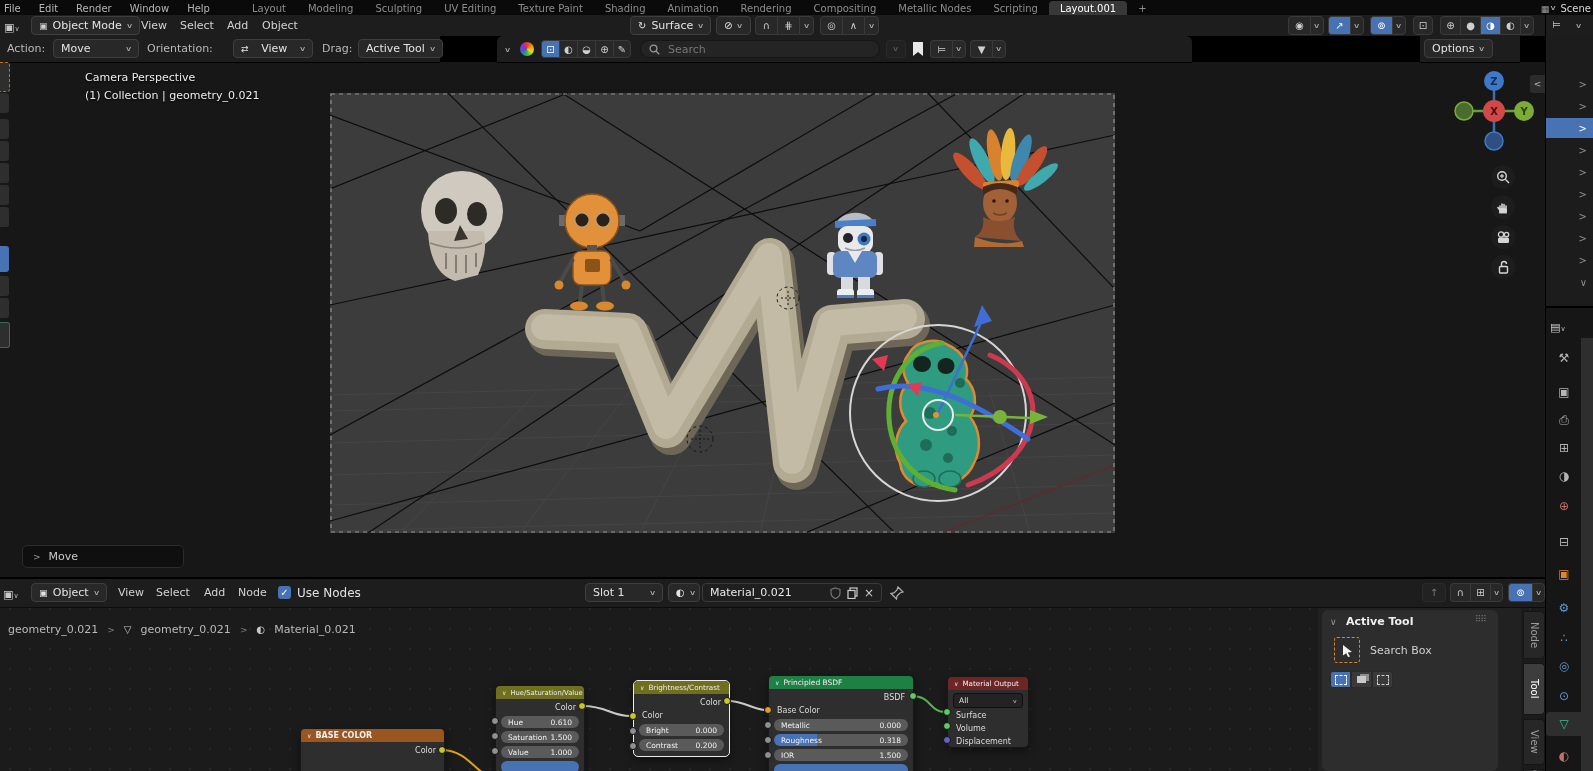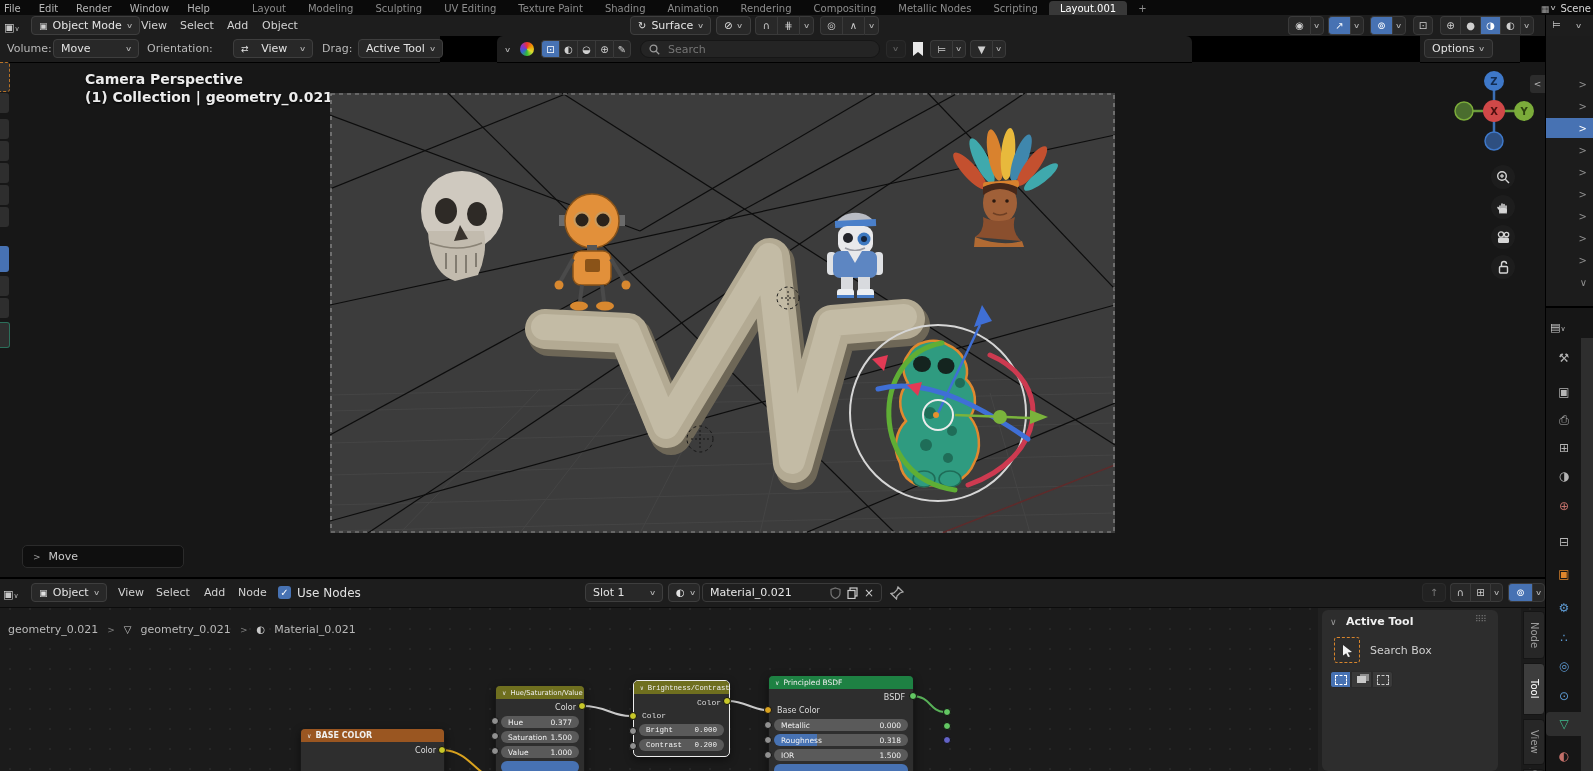--- a/index.html
+++ b/index.html
@@ -19,40 +19,40 @@
   .chev{font-size:7px;color:#b5b5b5;transform:scaleX(1.4);}
   .ibtn{background:#282828;border:1px solid #3a3a3a;display:inline-flex;align-items:center;justify-content:center;
         height:19px;box-sizing:border-box;color:#cfcfcf;font-size:10px;}
   .blue{background:#4772b3 !important;color:#fff !important;}
   .seg{display:inline-flex;}
   .seg>*{border-radius:0;border-right:none;}
   .seg>*:first-child{border-radius:4px 0 0 4px;}
   .seg>*:last-child{border-radius:0 4px 4px 0;border-right:1px solid #3a3a3a;}
   
   .vp{left:0;top:15px;width:1545px;height:562px;background:#171717;overflow:hidden;}
-  .ovl-text{color:#ececec;font-size:14px;font-weight:bold;text-shadow:0 1px 2px #000;}
+  .ovl-text{color:#ececec;font-size:11px;font-weight:normal;text-shadow:0 1px 2px #000;}
   .toolstrip-btn{left:0;width:9px;background:#2e2e2e;border-radius:0 3px 3px 0;}
   .navbtn{width:24px;height:24px;border-radius:50%;background:rgba(30,30,30,.85);display:flex;
           align-items:center;justify-content:center;}
   .opanel{background:rgba(14,14,14,.85);border:1px solid #2b2b2b;border-radius:5px;color:#c9c9c9;
           font-size:11px;display:flex;align-items:center;gap:8px;padding:0 10px;height:23px;box-sizing:border-box;}
   
   .rightcol{left:1546px;top:15px;width:47px;height:756px;background:#141414;}
   .outl-row{left:0;width:47px;height:20px;color:#8f8f8f;font-size:10px;display:flex;align-items:center;
             justify-content:flex-end;padding-right:6px;box-sizing:border-box;}
   .ptab{left:0;width:36px;height:24px;display:flex;align-items:center;justify-content:center;font-size:12px;}
   .ptab.active{background:#2e2e2e;border-radius:4px 0 0 4px;}
   
   .ne{left:0;top:577px;width:1545px;height:194px;background:#1b1b1b;overflow:hidden;
       background-image:radial-gradient(#272727 1px,transparent 1.3px);background-size:20px 20px;}
   .ne-hdr{left:0;top:0;width:1545px;height:28px;background:#1d1d1d;border-bottom:1px solid #0c0c0c;}
   .crumb{font-size:11px;color:#b9b9b9;display:flex;align-items:center;gap:9px;}
   .node{position:absolute;background:rgba(47,47,47,.96);border:1px solid #181818;border-radius:5px;
         box-shadow:0 3px 8px rgba(0,0,0,.45);font-size:8px;color:#dcdcdc;box-sizing:border-box;}
-  .node.sel{border:1.5px solid #ececec;font-family:Liberation Mono, monospace;}
+  .node.sel{border:1.5px solid #ececec;}
   .nhead{height:13px;display:flex;align-items:center;gap:4px;padding:0 6px;border-radius:4px 4px 0 0;
          color:#efefef;font-size:8px;white-space:nowrap;overflow:hidden;}
   .nchev{font-size:6px;color:#e6e6e6;}
   .nout{text-align:right;padding:4px 8px 1px 8px;font-size:8px;}
   .nin{padding:3px 8px 1px 8px;font-size:8px;}
   .nrow{height:12px;margin:3px 5px 0 5px;background:#5a5a5a;border-radius:6px;display:flex;
         justify-content:space-between;align-items:center;padding:0 7px;font-size:7.5px;color:#f2f2f2;}
   .nrow-cut{height:12px;margin:3px 5px 0 5px;background:#4772b3;border-radius:6px;}
   .ndd{height:13px;margin:3px 5px 0 5px;background:#232323;border:1px solid #101010;border-radius:3px;
        display:flex;justify-content:space-between;align-items:center;padding:0 5px;font-size:7.5px;color:#e8e8e8;}
@@ -164,21 +164,21 @@
             <span class="chev">∨</span>
           </span>
       </div>
     </div>
 
     <div class="abs" style="left:0;top:21px;width:1545px;height:26px;background:#000;">
       <div class="abs hdr" style="left:0;top:0;width:440px;height:26px;"></div>
       <div class="abs hdr" style="left:497px;top:0;width:695px;height:26px;border-radius:6px 6px 0 0;"></div>
       <div class="abs hdr" style="left:1420px;top:0;width:100px;height:26px;"></div>
 
-      <span class="abs" style="left:7px;top:6px;font-size:11px;color:#b9b9b9;">Volume:</span>
+      <span class="abs" style="left:7px;top:6px;font-size:11px;color:#b9b9b9;">Action:</span>
       <div class="abs dd" style="left:53px;top:3px;width:86px;justify-content:space-between;">
         <span>Move</span>
           <span class="chev">∨</span>
       </div>
       <span class="abs" style="left:147px;top:6px;font-size:11px;color:#b9b9b9;">Orientation:</span>
       <div class="abs dd" style="left:233px;top:3px;width:80px;justify-content:space-between;">
         <span style="font-size:9px;">⇄</span>
         <span>View</span>
           <span class="chev">∨</span>
       </div>
@@ -600,21 +600,21 @@
     </div>
 
     <div class="node" style="left:495px;top:106px;width:90px;height:100px;">
       <div class="nhead" style="background:#6f6f1f;">
           <span class="nchev">∨</span>
         <span style="font-size:6.8px;">Hue/Saturation/Value</span>
         </div>
       <div class="nout">Color</div>
       <div class="nrow">
         <span>Hue</span>
-          <span>0.377</span>
+          <span>0.610</span>
         </div>
       <div class="nrow">
         <span>Saturation</span>
           <span>1.500</span>
         </div>
       <div class="nrow">
         <span>Value</span>
           <span>1.000</span>
         </div>
       <div class="nrow-cut"></div>
@@ -652,20 +652,33 @@
         <span>Roughness</span>
           <span>0.318</span>
         </div>
       <div class="nrow">
         <span>IOR</span>
           <span>1.500</span>
         </div>
       <div class="nrow-cut"></div>
     </div>
 
+    <div class="node" style="left:947px;top:97px;width:82px;height:72px;">
+      <div class="nhead" style="background:#6e2525;">
+          <span class="nchev">∨</span>
+        <span style="font-size:7.2px;">Material Output</span>
+        </div>
+      <div class="ndd">
+        <span>All</span>
+          <span class="chev" style="font-size:5px;">∨</span>
+        </div>
+      <div class="nin">Surface</div>
+      <div class="nin">Volume</div>
+      <div class="nin">Displacement</div>
+    </div>
 
     <div class="abs sock" style="left:438px;top:167px;background:#c7c729;"></div>
     <div class="abs sock" style="left:578px;top:123px;background:#c7c729;"></div>
     <div class="abs sock" style="left:491px;top:138px;background:#909090;"></div>
     <div class="abs sock" style="left:491px;top:153px;background:#909090;"></div>
     <div class="abs sock" style="left:491px;top:168px;background:#909090;"></div>
     <div class="abs sock" style="left:723px;top:118px;background:#c7c729;"></div>
     <div class="abs sock" style="left:629px;top:133px;background:#c7c729;"></div>
     <div class="abs sock" style="left:629px;top:148px;background:#909090;"></div>
     <div class="abs sock" style="left:629px;top:163px;background:#909090;"></div>

